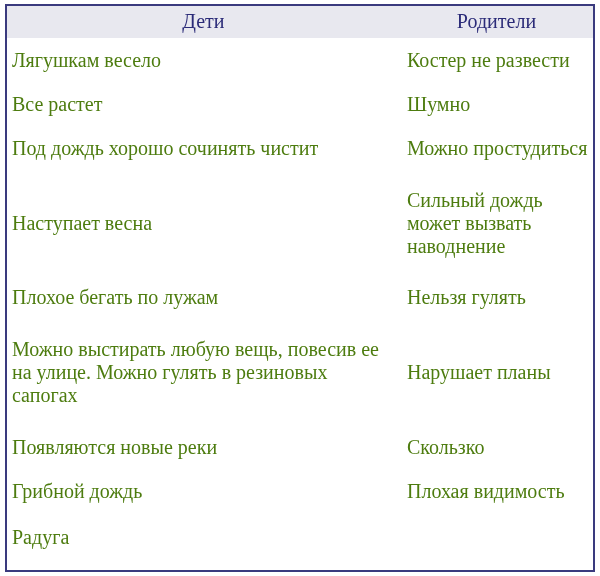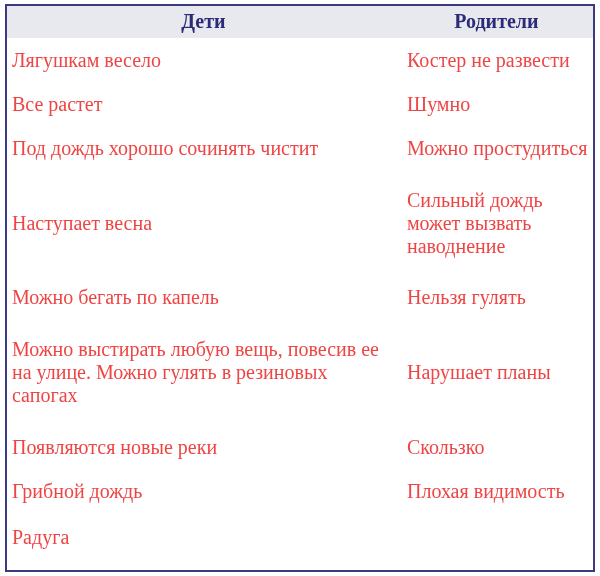--- a/index.html
+++ b/index.html
@@ -26,30 +26,30 @@
     border-collapse: collapse;
     border: 2px solid #3a3a7e;
     table-layout: fixed;
     background: #ffffff;
   }
   col.c1 { width: 67%; }
   col.c2 { width: 33%; }
   thead th {
     background: #e8e8ef;
     color: #2b2b78;
-    font-weight: bold;
+    font-weight: normal;
     font-size: 20px;
     line-height: 22px;
     height: 26px;
     padding: 2px 0 4px 0;
     text-align: center;
     vertical-align: middle;
   }
   tbody td {
-    color: #ef4444;
+    color: #4d7c0f;
     font-size: 20px;
     line-height: 23px;
     vertical-align: middle;
     padding: 5px 4px 5px 0;
   }
   tbody td.cell-left {
     padding-left: 5px;
     padding-right: 10px;
   }
   tbody td.cell-right {
@@ -86,21 +86,21 @@
       </tr>
       <tr>
         <td class="cell-left">Под дождь хорошо сочинять чистит</td>
         <td class="cell-right">Можно простудиться</td>
       </tr>
       <tr>
         <td class="cell-left">Наступает весна</td>
         <td class="cell-right">Сильный дождь может вызвать наводнение</td>
       </tr>
       <tr>
-        <td class="cell-left">Можно бегать по капель</td>
+        <td class="cell-left">Плохое бегать по лужам</td>
         <td class="cell-right">Нельзя гулять</td>
       </tr>
       <tr>
         <td class="cell-left">Можно выстирать любую вещь, повесив ее на улице. Можно гулять в резиновых сапогах</td>
         <td class="cell-right">Нарушает планы</td>
       </tr>
       <tr>
         <td class="cell-left">Появляются новые реки</td>
         <td class="cell-right">Скользко</td>
       </tr>

